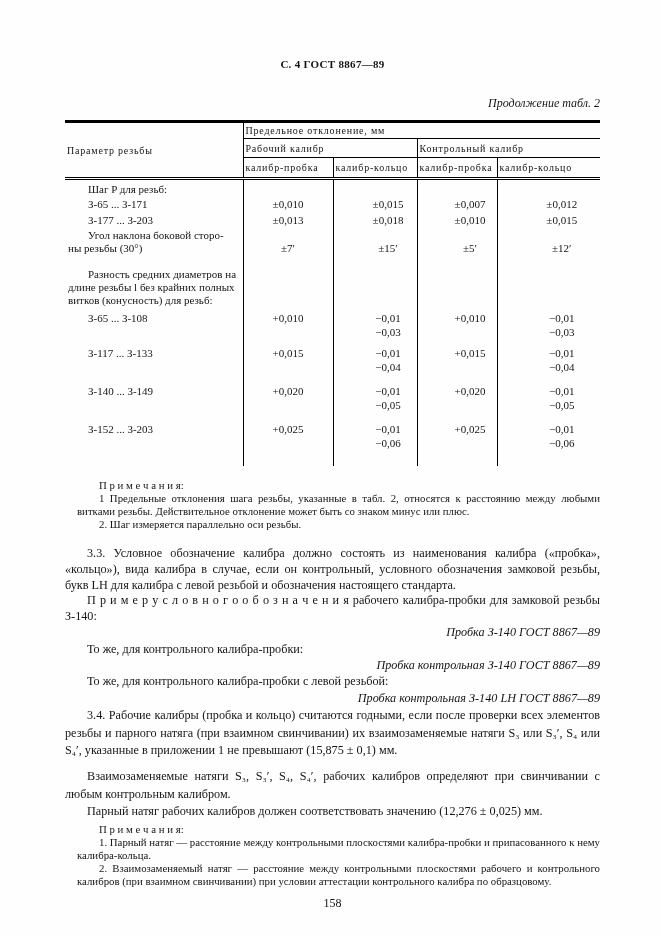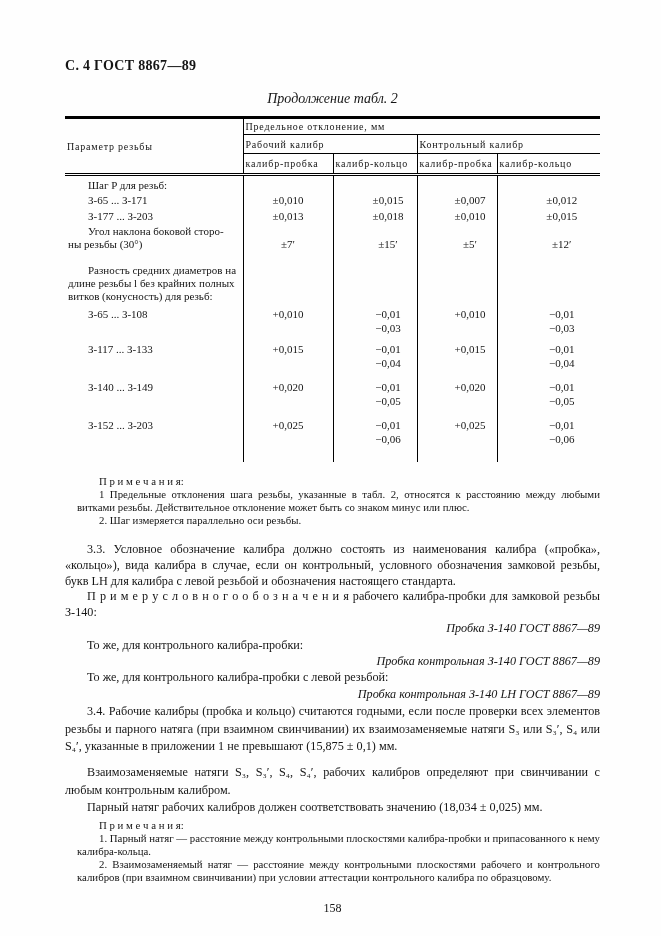--- a/index.html
+++ b/index.html
@@ -9,29 +9,30 @@
     width: 661px;
     height: 936px;
     background: #fefefe;
     color: #151515;
     font-family: "Liberation Serif", "DejaVu Serif", serif;
     overflow: hidden;
   }
   .content { padding: 58px 61px 0 65px; }
 
   .page-header {
-    font-size: 14px;
+    font-size: 11px;
     font-weight: bold;
     letter-spacing: 0.3px;
+    text-align: center;
   }
   .table-caption {
-    margin-top: 17px;
-    font-size: 14px;
+    margin-top: 26px;
+    font-size: 12px;
     font-style: italic;
-    text-align: center;
+    text-align: right;
   }
 
   
   table.tol {
     margin-top: 9px;
     width: 535px;
     border-collapse: collapse;
     border-top: 3px solid #000;
     table-layout: fixed;
   }
@@ -90,21 +91,21 @@
   .para.loose { line-height: 1.42; }
   .para.gap { margin-top: 9px; }
   .designation {
     font-size: 12.2px;
     font-style: italic;
     text-align: right;
     line-height: 1.25;
     margin: 1px 0;
   }
   .page-number {
-    margin-top: 17px;
+    margin-top: 8px;
     font-size: 12px;
     text-align: center;
   }
 </style>
 </head>
 <body>
 
 <div class="page">
   <div class="content">
 
@@ -223,21 +224,21 @@
     <div class="para first">3.3. Условное обозначение калибра должно состоять из наименования калибра («пробка», «кольцо»), вида калибра в случае, если он контрольный, условного обозначения замковой резьбы, букв LH для калибра с левой резьбой и обозначения настоящего стандарта.</div>
     <div class="para">П р и м е р  у с л о в н о г о  о б о з н а ч е н и я  рабочего калибра-пробки для замковой резьбы З-140:</div>
     <div class="designation">Пробка З-140 ГОСТ 8867—89</div>
     <div class="para">То же, для контрольного калибра-пробки:</div>
     <div class="designation">Пробка контрольная З-140 ГОСТ 8867—89</div>
     <div class="para">То же, для контрольного калибра-пробки с левой резьбой:</div>
     <div class="designation">Пробка контрольная З-140 LH ГОСТ 8867—89</div>
 
     <div class="para loose">3.4. Рабочие калибры (пробка и кольцо) считаются годными, если после проверки всех элементов резьбы и парного натяга (при взаимном свинчивании) их взаимозаменяемые натяги S₃ или S₃′, S₄ или S₄′, указанные в приложении 1 не превышают (15,875 ± 0,1) мм.</div>
     <div class="para loose gap">Взаимозаменяемые натяги S₃, S₃′, S₄, S₄′, рабочих калибров определяют при свинчивании с любым контрольным калибром.</div>
-    <div class="para loose">Парный натяг рабочих калибров должен соответствовать значению (18,034 ± 0,025) мм.</div>
+    <div class="para loose">Парный натяг рабочих калибров должен соответствовать значению (12,276 ± 0,025) мм.</div>
 
     <div class="note-block" style="margin-top:3px">
       <div class="note">П р и м е ч а н и я:</div>
       <div class="note">1. Парный натяг — расстояние между контрольными плоскостями калибра-пробки и припасованного к нему калибра-кольца.</div>
       <div class="note">2. Взаимозаменяемый натяг — расстояние между контрольными плоскостями рабочего и контрольного калибров (при взаимном свинчивании) при условии аттестации контрольного калибра по образцовому.</div>
     </div>
 
     <div class="page-number">158</div>
 
   </div>

